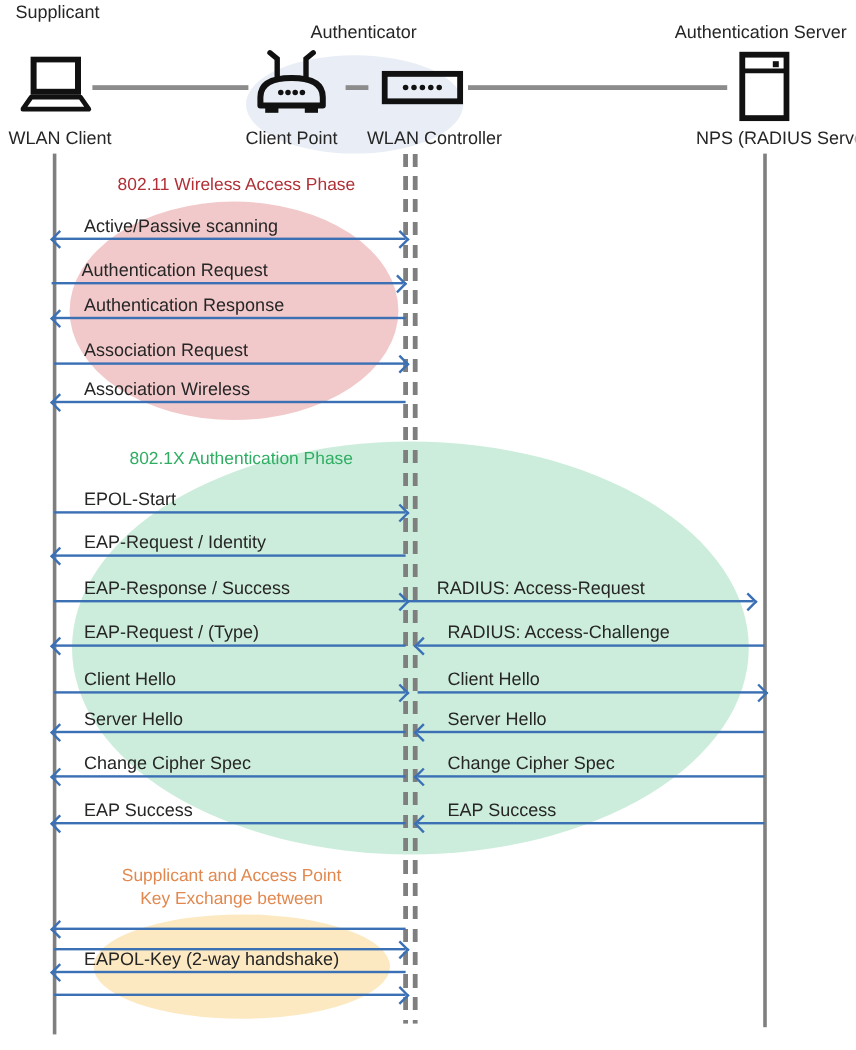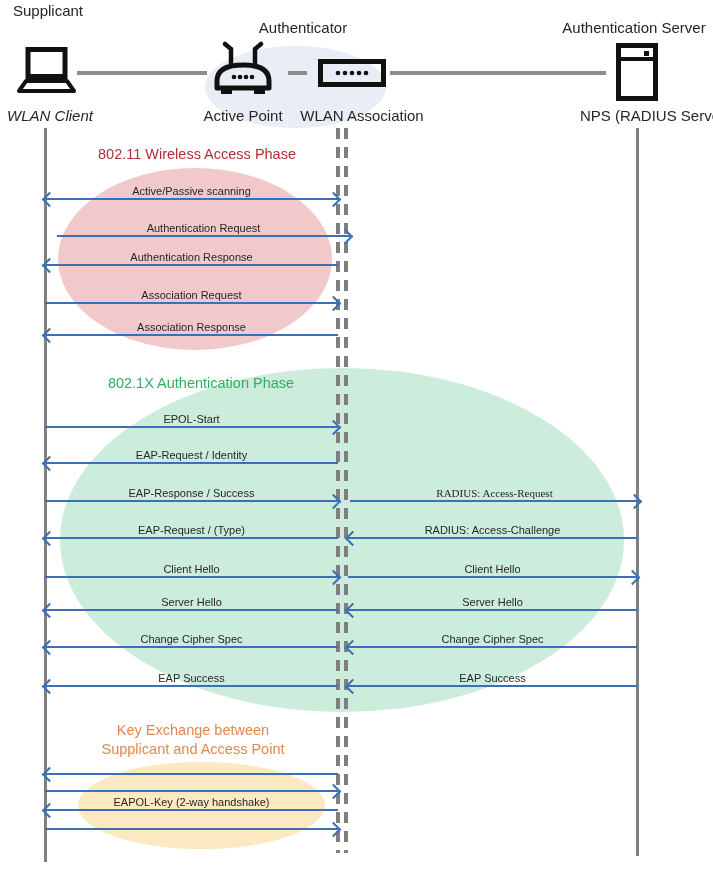--- a/index.html
+++ b/index.html
@@ -6,21 +6,21 @@
   .stage{
     position:relative;width:713px;height:875px;background:#ffffff;overflow:hidden;
     font-family:"Liberation Sans",sans-serif;color:#262626;
   }
   
   .role,.devlabel{position:absolute;transform:translateX(-50%);font-size:15px;white-space:nowrap;color:#262626;}
   .role-supplicant{left:48px;top:2px;}
   .role-authenticator{left:303px;top:19px;}
   .role-authserver{left:634px;top:19px;}
   .devlabel{top:107px;}
-  .d1{left:50px;font-style:italic;}.d2{left:243px;}.d3{left:362px;}.d4{left:655px;text-align:right;}
+  .d1{left:50px;}.d2{left:243px;}.d3{left:362px;}.d4{left:655px;text-align:right;}
 
   
   .hl-ellipse{position:absolute;left:205px;top:46px;width:181px;height:82px;border-radius:50%;}
 
   
   .connector{position:absolute;top:71px;height:4px;background:var(--connector,#8C8C8C);}
   .c1{left:77px;width:130px;}
   .c2{left:288px;width:19px;}
   .c3{left:390px;width:216px;}
 
@@ -46,21 +46,21 @@
   .pe3{left:78px;top:762px;width:247px;height:87px;}
 
   
   .phase-title{position:absolute;transform:translateX(-50%);font-size:14.5px;text-align:center;white-space:nowrap;}
   .pt1{left:197px;top:146px;}
   .pt2{left:201px;top:375px;}
   .pt3{left:193px;top:721px;line-height:19px;}
 
   
   .msg{position:absolute;}
-  .msg-label{position:absolute;left:0;right:0;bottom:3px;text-align:center;font-size:11px;white-space:nowrap;color:#262626;}
+  .msg-label{position:absolute;left:0;right:0;bottom:3px;font-size:15px;white-space:nowrap;color:#262626;padding-left:25px;}
   .msg-line{position:absolute;left:0;right:0;bottom:0;height:2px;background:var(--arrow,#3B70B5);}
   .head{position:absolute;width:9px;height:9px;top:-4px;display:none;
     border-top:2.5px solid var(--arrow,#3B70B5);border-right:2.5px solid var(--arrow,#3B70B5);}
   .head-r{right:-1px;transform:rotate(45deg);}
   .head-l{left:-1px;transform:rotate(-135deg);}
   .dir-right .head-r{display:block;}
   .dir-left .head-l{display:block;}
   .dir-both .head-l,.dir-both .head-r{display:block;}
 </style>
 </head>
@@ -109,49 +109,49 @@
       <line x1="3" y1="16" x2="39" y2="16" stroke="#111" stroke-width="4"></line>
       <rect x="28" y="8" width="5" height="5" fill="#111"></rect>
     </svg>
   </div>
 
   <div class="role role-supplicant">Supplicant</div>
   <div class="role role-authenticator">Authenticator</div>
   <div class="role role-authserver">Authentication Server</div>
 
   <div class="devlabel d1">WLAN Client</div>
-  <div class="devlabel d2">Active Point</div>
-  <div class="devlabel d3">WLAN Association</div>
+  <div class="devlabel d2">Client Point</div>
+  <div class="devlabel d3">WLAN Controller</div>
   <div class="devlabel d4">NPS (RADIUS Server)</div>
 
   <div class="phase-ellipse pe1" style="background: rgb(242, 201, 202);"></div>
   <div class="phase-ellipse pe2" style="background: rgb(204, 237, 219);"></div>
   <div class="phase-ellipse pe3" style="background: rgb(252, 233, 194);"></div>
 
   <div class="lifeline ll-left"></div>
   <div class="lifeline ll-dash dash-a"></div>
   <div class="lifeline ll-dash dash-b"></div>
   <div class="lifeline ll-right"></div>
 
   <div class="phase-title pt1" style="color: rgb(177, 47, 54);">802.11 Wireless Access Phase</div>
   <div class="phase-title pt2" style="color: rgb(47, 174, 99);">802.1X Authentication Phase</div>
   <div class="phase-title pt3" style="color: rgb(226, 136, 79);">
+    <div>Supplicant and Access Point</div>
     <div>Key Exchange between</div>
-    <div>Supplicant and Access Point</div>
   </div>
 
   <div id="messages">
       <div class="msg dir-both" style="left: 45px; width: 293px; top: 174px; height: 26px;">
     <div class="msg-label">Active/Passive scanning</div>
     <div class="msg-line">
       <span class="head head-l"></span>
       <span class="head head-r"></span>
     </div>
   </div>
-      <div class="msg dir-right" style="left: 57px; width: 293px; top: 211px; height: 26px;">
+      <div class="msg dir-right" style="left: 43px; width: 293px; top: 211px; height: 26px;">
     <div class="msg-label">Authentication Request</div>
     <div class="msg-line">
 
       <span class="head head-r"></span>
     </div>
   </div>
       <div class="msg dir-left" style="left: 45px; width: 293px; top: 240px; height: 26px;">
     <div class="msg-label">Authentication Response</div>
     <div class="msg-line">
       <span class="head head-l"></span>
@@ -159,21 +159,21 @@
     </div>
   </div>
       <div class="msg dir-right" style="left: 45px; width: 293px; top: 278px; height: 26px;">
     <div class="msg-label">Association Request</div>
     <div class="msg-line">
 
       <span class="head head-r"></span>
     </div>
   </div>
       <div class="msg dir-left" style="left: 45px; width: 293px; top: 310px; height: 26px;">
-    <div class="msg-label">Association Response</div>
+    <div class="msg-label">Association Wireless</div>
     <div class="msg-line">
       <span class="head head-l"></span>
 
     </div>
   </div>
       <div class="msg dir-right" style="left: 45px; width: 293px; top: 402px; height: 26px;">
     <div class="msg-label">EPOL-Start</div>
     <div class="msg-line">
 
       <span class="head head-r"></span>
@@ -186,21 +186,21 @@
 
     </div>
   </div>
       <div class="msg dir-right" style="left: 45px; width: 293px; top: 476px; height: 26px;">
     <div class="msg-label">EAP-Response / Success</div>
     <div class="msg-line">
 
       <span class="head head-r"></span>
     </div>
   </div>
-      <div class="msg dir-right" style="left: 350px; width: 289px; top: 476px; height: 26px; font-family: Liberation Serif, serif;">
+      <div class="msg dir-right" style="left: 339px; width: 289px; top: 476px; height: 26px;">
     <div class="msg-label">RADIUS: Access-Request</div>
     <div class="msg-line">
 
       <span class="head head-r"></span>
     </div>
   </div>
       <div class="msg dir-left" style="left: 45px; width: 293px; top: 513px; height: 26px;">
     <div class="msg-label">EAP-Request / (Type)</div>
     <div class="msg-line">
       <span class="head head-l"></span>

